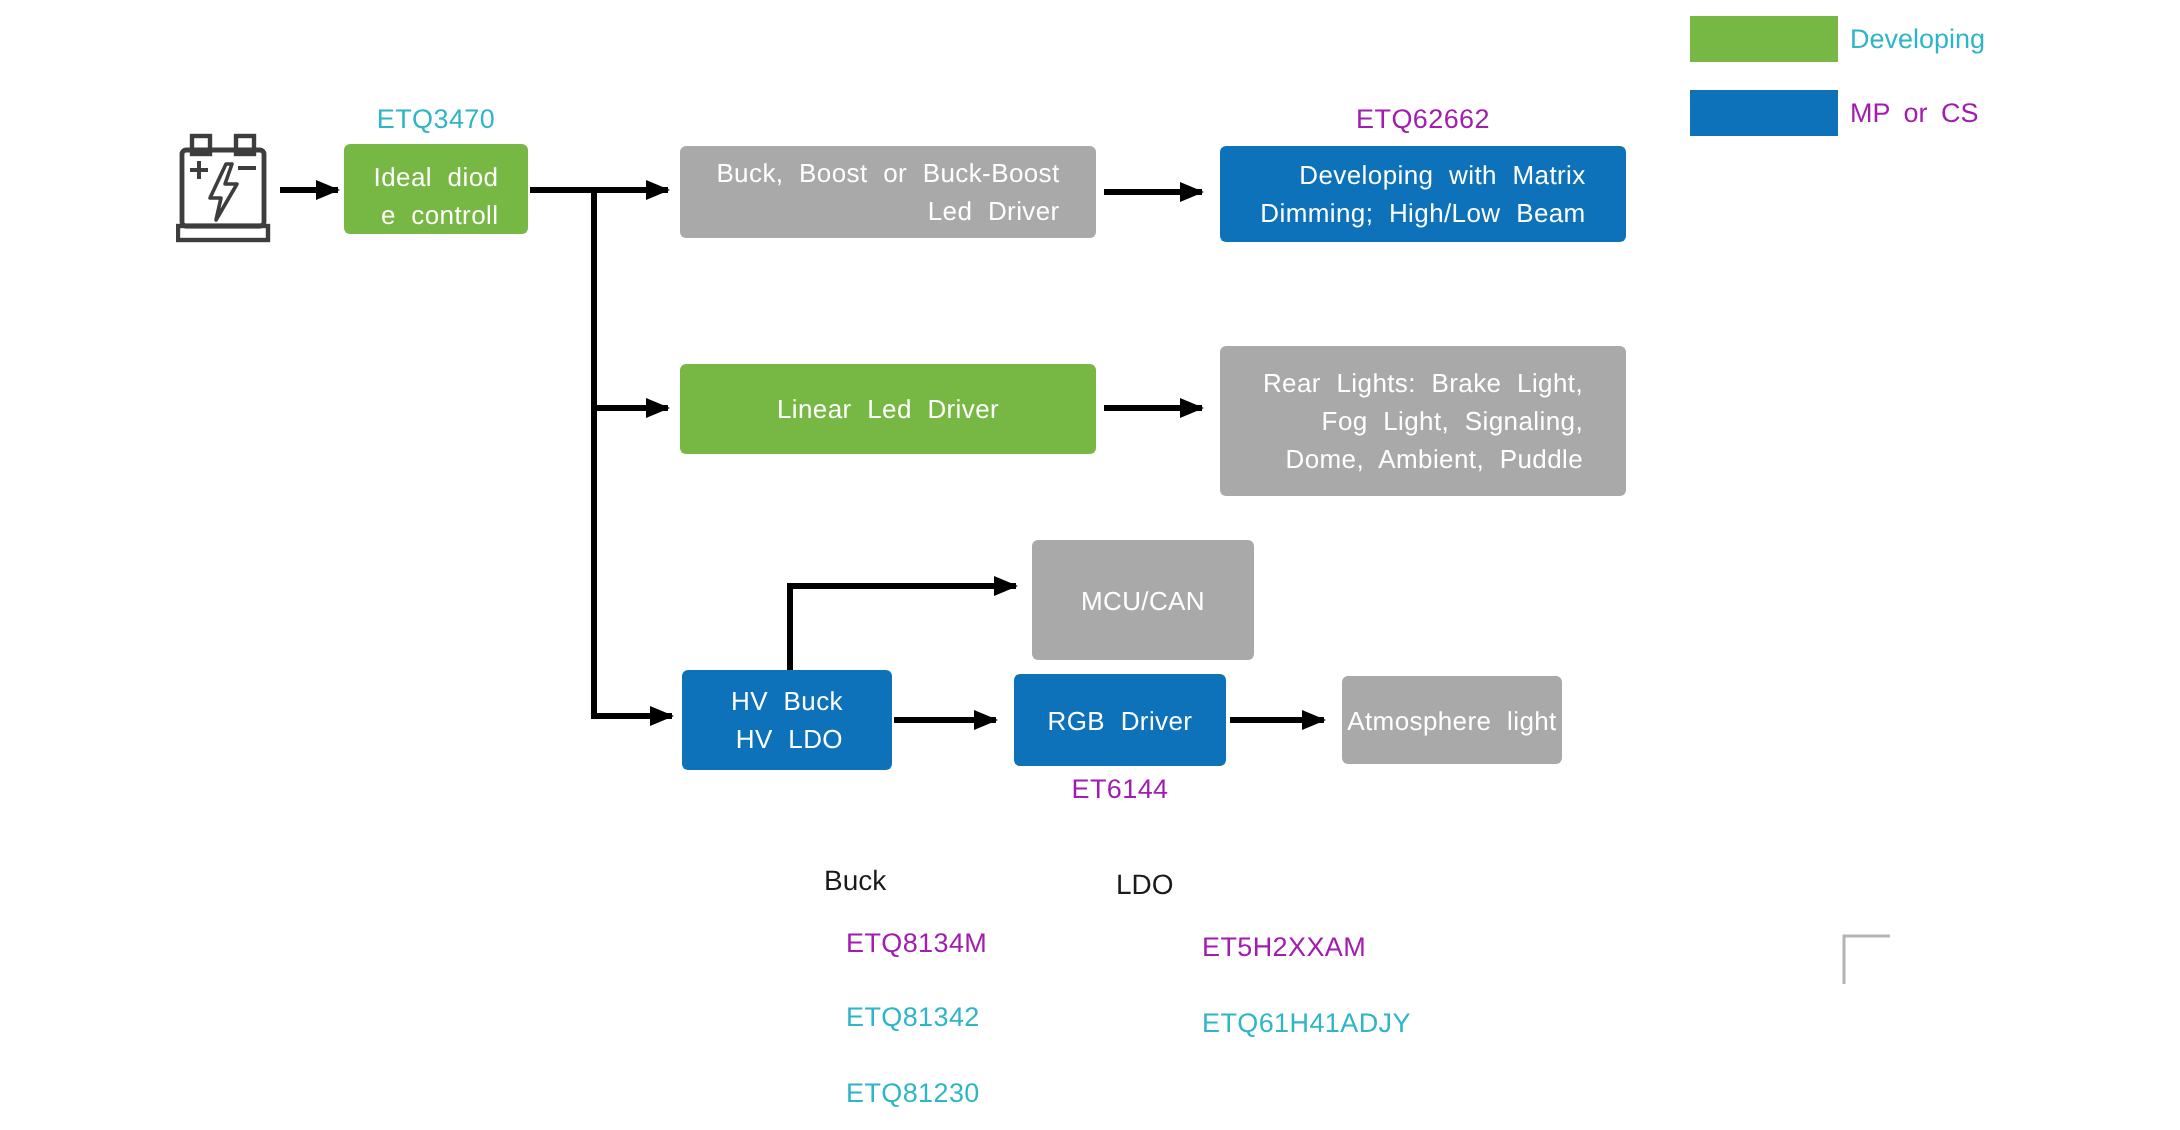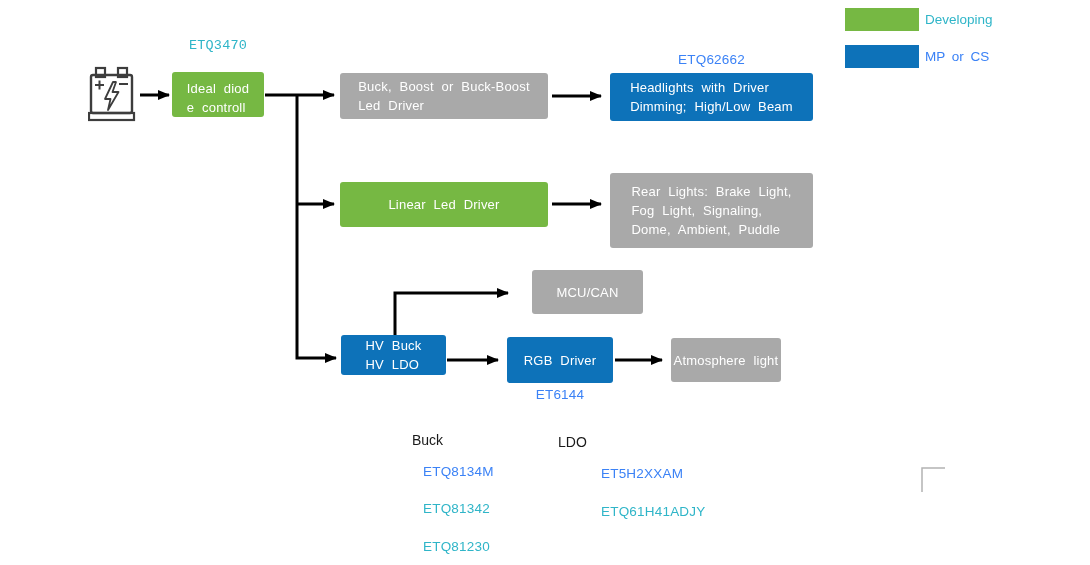--- a/index.html
+++ b/index.html
@@ -2,33 +2,33 @@
 <html><head>
 <meta charset="utf-8">
 <style>
   html,body{margin:0;padding:0;background:#ffffff;}
   #canvas{
     position:relative;width:1090px;height:565px;background:#ffffff;
     font-family:"Liberation Sans",sans-serif;overflow:hidden;
   }
   .box{
     position:absolute;border-radius:3px;color:#ffffff;
-    display:flex;align-items:center;justify-content:center;text-align:left;
+    display:flex;align-items:center;justify-content:center;text-align:right;
     font-size:13px;line-height:19px;white-space:pre-line;
     word-spacing:4px;letter-spacing:0.2px;box-sizing:border-box;
   }
   .green{background:#76b843;}
   .blue{background:#0d72b9;}
   .gray{background:#a9a9a9;}
   .part-label{
     position:absolute;font-size:13.5px;text-align:center;
     letter-spacing:0.2px;word-spacing:2px;white-space:nowrap;
   }
   .cyan-text{color:#2fb5c8;}
-  .blue-text{color:#3b82f6;}
+  .blue-text{color:#a21caf;}
   .list-title{position:absolute;font-size:14px;color:#1a1a1a;}
   .list-item{position:absolute;font-size:13.5px;letter-spacing:0.2px;}
   #connectors,#corner-mark{position:absolute;left:0;top:0;}
   .legend-swatch{position:absolute;width:74px;height:23px;}
   .legend-label{position:absolute;font-size:13.5px;word-spacing:3px;white-space:nowrap;}
   
   #node-ideal-diode{align-items:flex-start;padding-top:7px;overflow:hidden;}
   #battery-icon-wrap{position:absolute;left:88px;top:66px;width:50px;height:57px;}
 </style>
 </head>
@@ -66,40 +66,40 @@
       <rect x="30" y="2" width="9" height="9" fill="none" stroke="#3d3d3d" stroke-width="2.2"></rect>
       <rect x="3" y="9" width="41" height="38" rx="2" fill="none" stroke="#3d3d3d" stroke-width="2.4"></rect>
       <rect x="1" y="47" width="45" height="7" fill="none" stroke="#3d3d3d" stroke-width="2.2"></rect>
       <line x1="7" y1="19" x2="16" y2="19" stroke="#3d3d3d" stroke-width="2"></line>
       <line x1="11.5" y1="14.5" x2="11.5" y2="23.5" stroke="#3d3d3d" stroke-width="2"></line>
       <line x1="31" y1="18" x2="40" y2="18" stroke="#3d3d3d" stroke-width="2"></line>
       <path d="M25 16 L17 33 L22.5 33 L20 44 L30.5 26 L24.5 26 L28 16 Z" fill="none" stroke="#3d3d3d" stroke-width="1.8" stroke-linejoin="round"></path>
     </svg>
   </div>
 
-  <div class="part-label cyan-text" style="left:172px;top:38px;width:92px;font-family:Liberation Mono, monospace;">ETQ3470</div>
+  <div class="part-label cyan-text" style="left:172px;top:52px;width:92px;">ETQ3470</div>
   <div id="node-ideal-diode" class="box green" style="left:172px;top:72px;width:92px;height:45px;">Ideal diod
 e controll</div>
 
   <div class="box gray" style="left:340px;top:73px;width:208px;height:46px;">Buck, Boost or Buck-Boost
 Led Driver</div>
 
   <div class="part-label blue-text" style="left:610px;top:52px;width:203px;">ETQ62662</div>
-  <div class="box blue" style="left:610px;top:73px;width:203px;height:48px;">Headlights with Driver
+  <div class="box blue" style="left:610px;top:73px;width:203px;height:48px;">Developing with Matrix
 Dimming; High/Low Beam</div>
 
   <div class="box gray" style="left:610px;top:173px;width:203px;height:75px;">Rear Lights:  Brake Light,
 Fog Light, Signaling,
 Dome, Ambient, Puddle</div>
 
   <div class="box green" style="left:340px;top:182px;width:208px;height:45px;">Linear Led Driver</div>
 
-  <div class="box gray" style="left:516px;top:270px;width:111px;height:44px;margin-left:16px;">MCU/CAN</div>
+  <div class="box gray" style="left:516px;top:270px;width:111px;height:60px;">MCU/CAN</div>
 
-  <div class="box blue" style="left:341px;top:335px;width:105px;height:40px;">HV Buck
+  <div class="box blue" style="left:341px;top:335px;width:105px;height:50px;">HV Buck
 HV LDO</div>
 
   <div class="box blue" style="left:507px;top:337px;width:106px;height:46px;">RGB Driver</div>
   <div class="part-label blue-text" style="left:507px;top:387px;width:106px;">ET6144</div>
 
   <div class="box gray" style="left:671px;top:338px;width:110px;height:44px;">Atmosphere light</div>
 
   <div class="list-title" style="left:378px;top:432px;margin-left:34px;">Buck</div>
   <div class="list-item blue-text" style="left:423px;top:464px;">ETQ8134M</div>
   <div class="list-item cyan-text" style="left:423px;top:501px;">ETQ81342</div>

